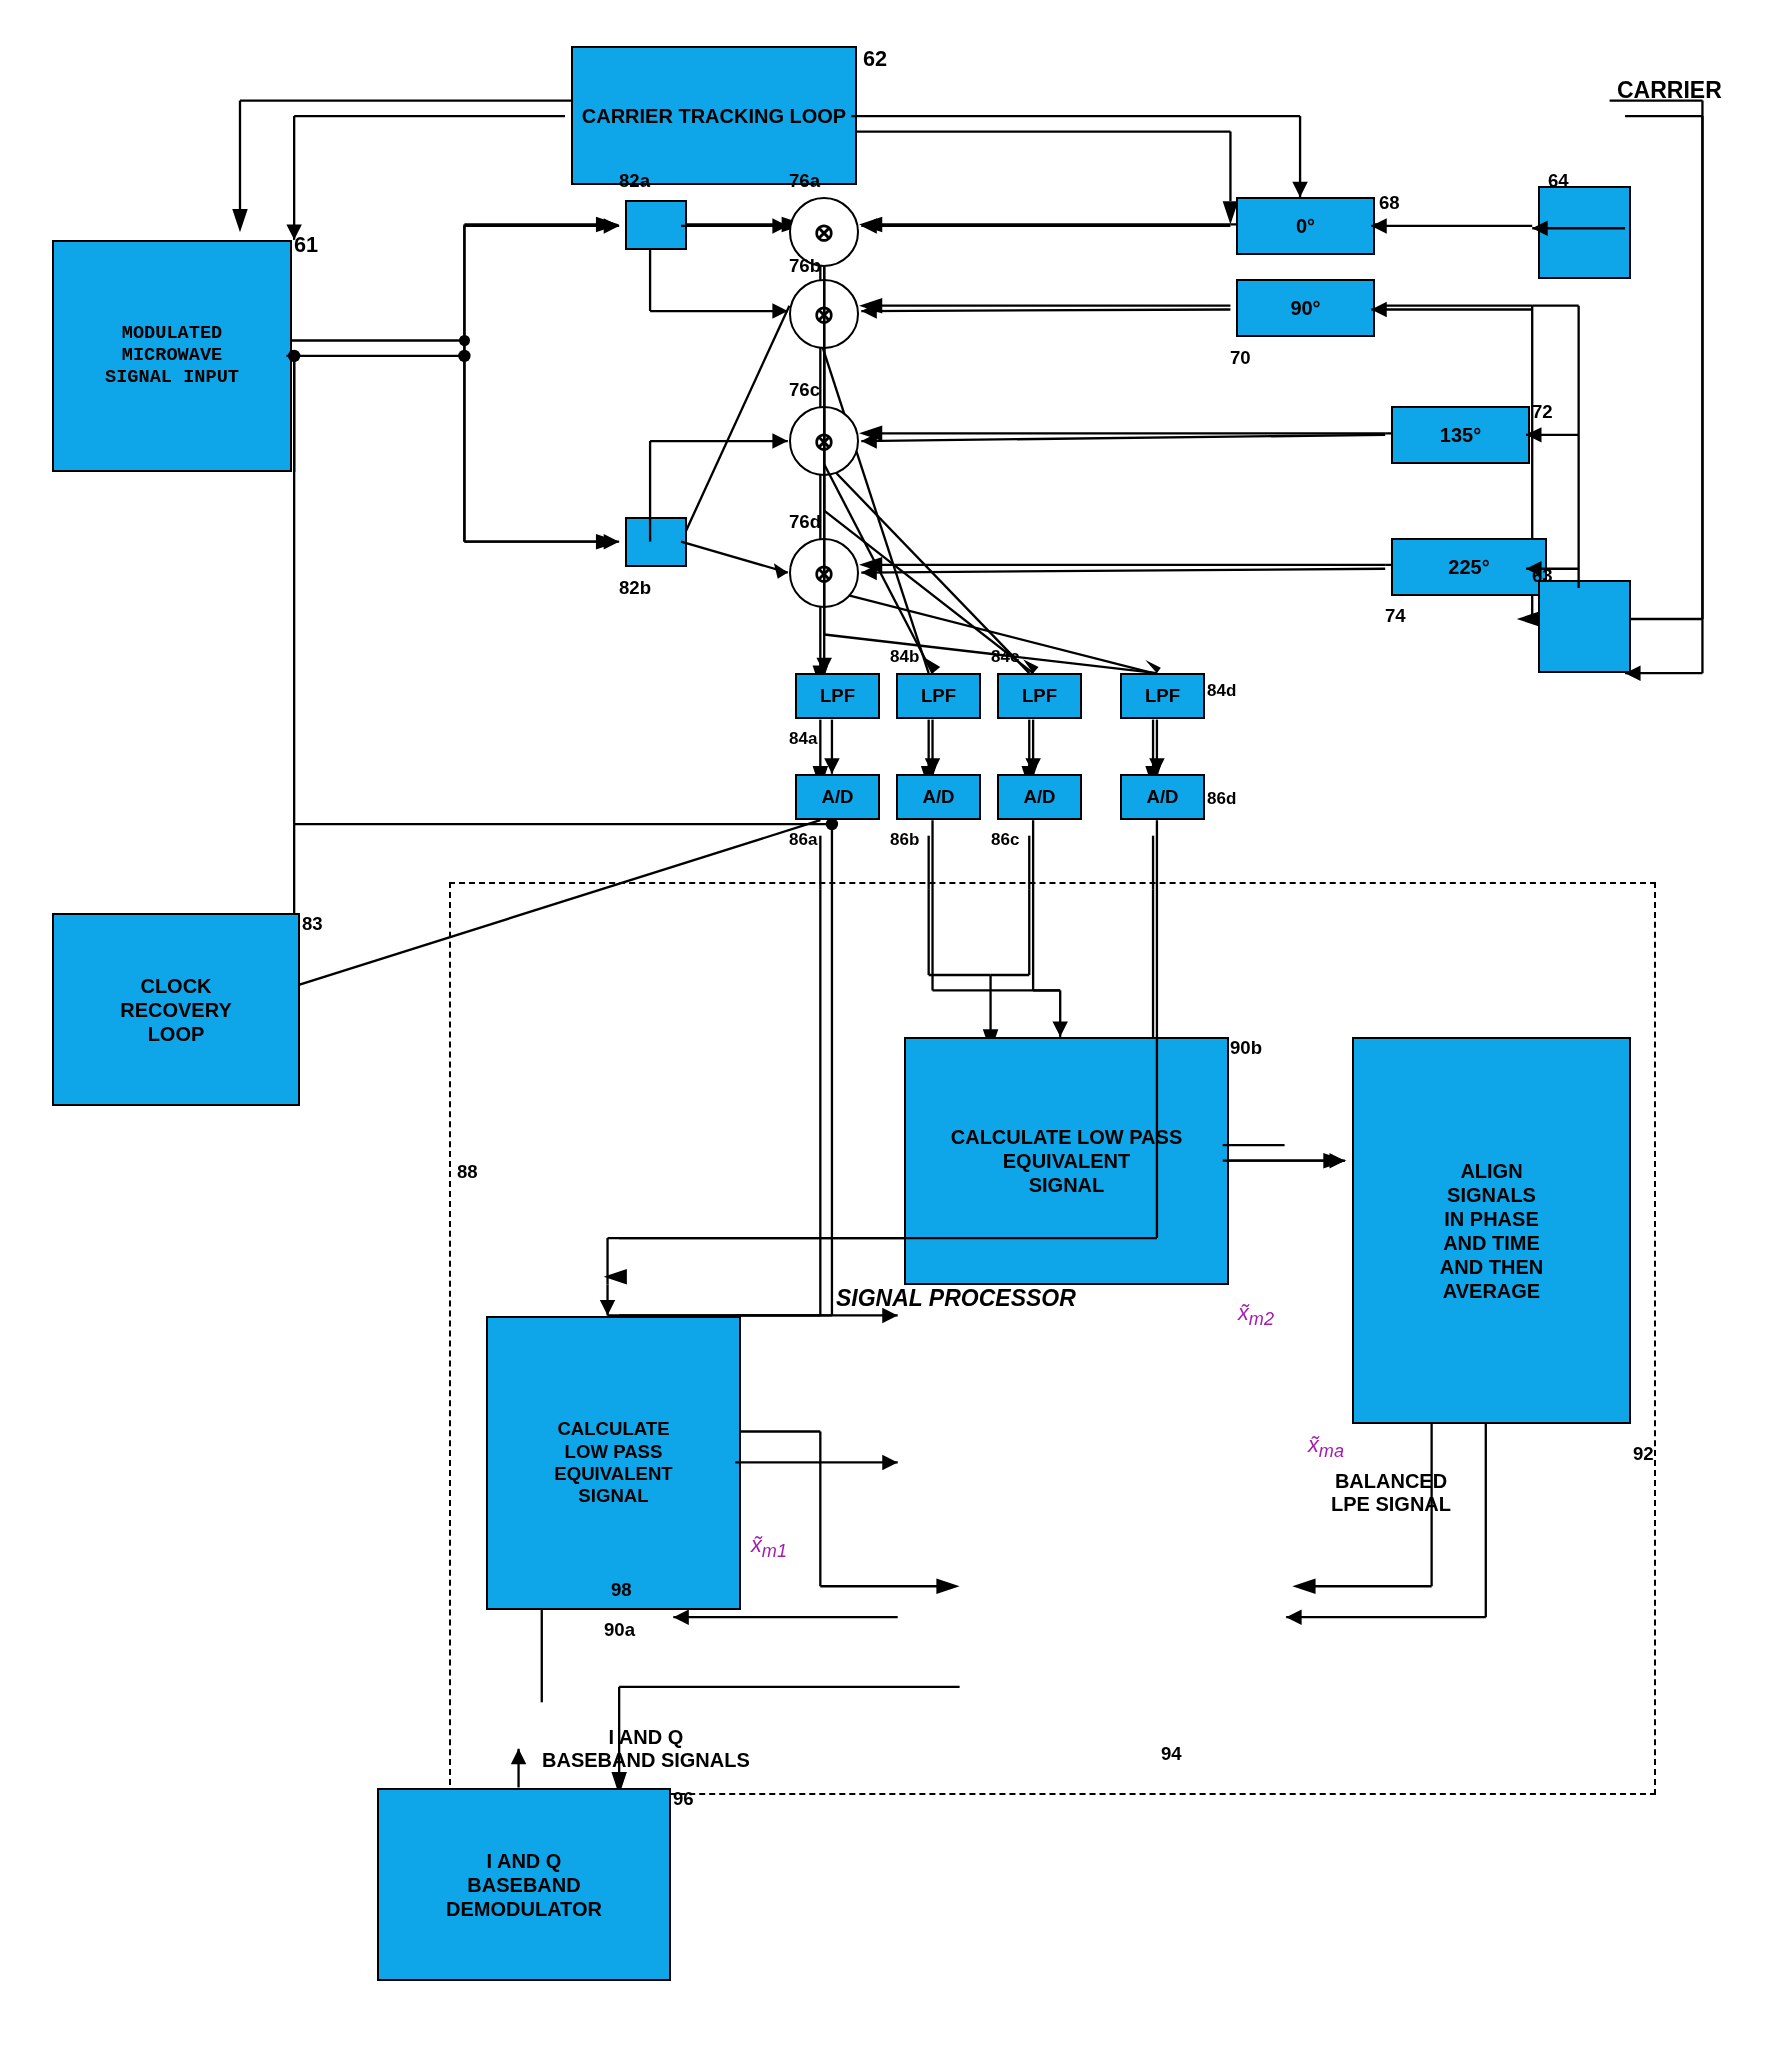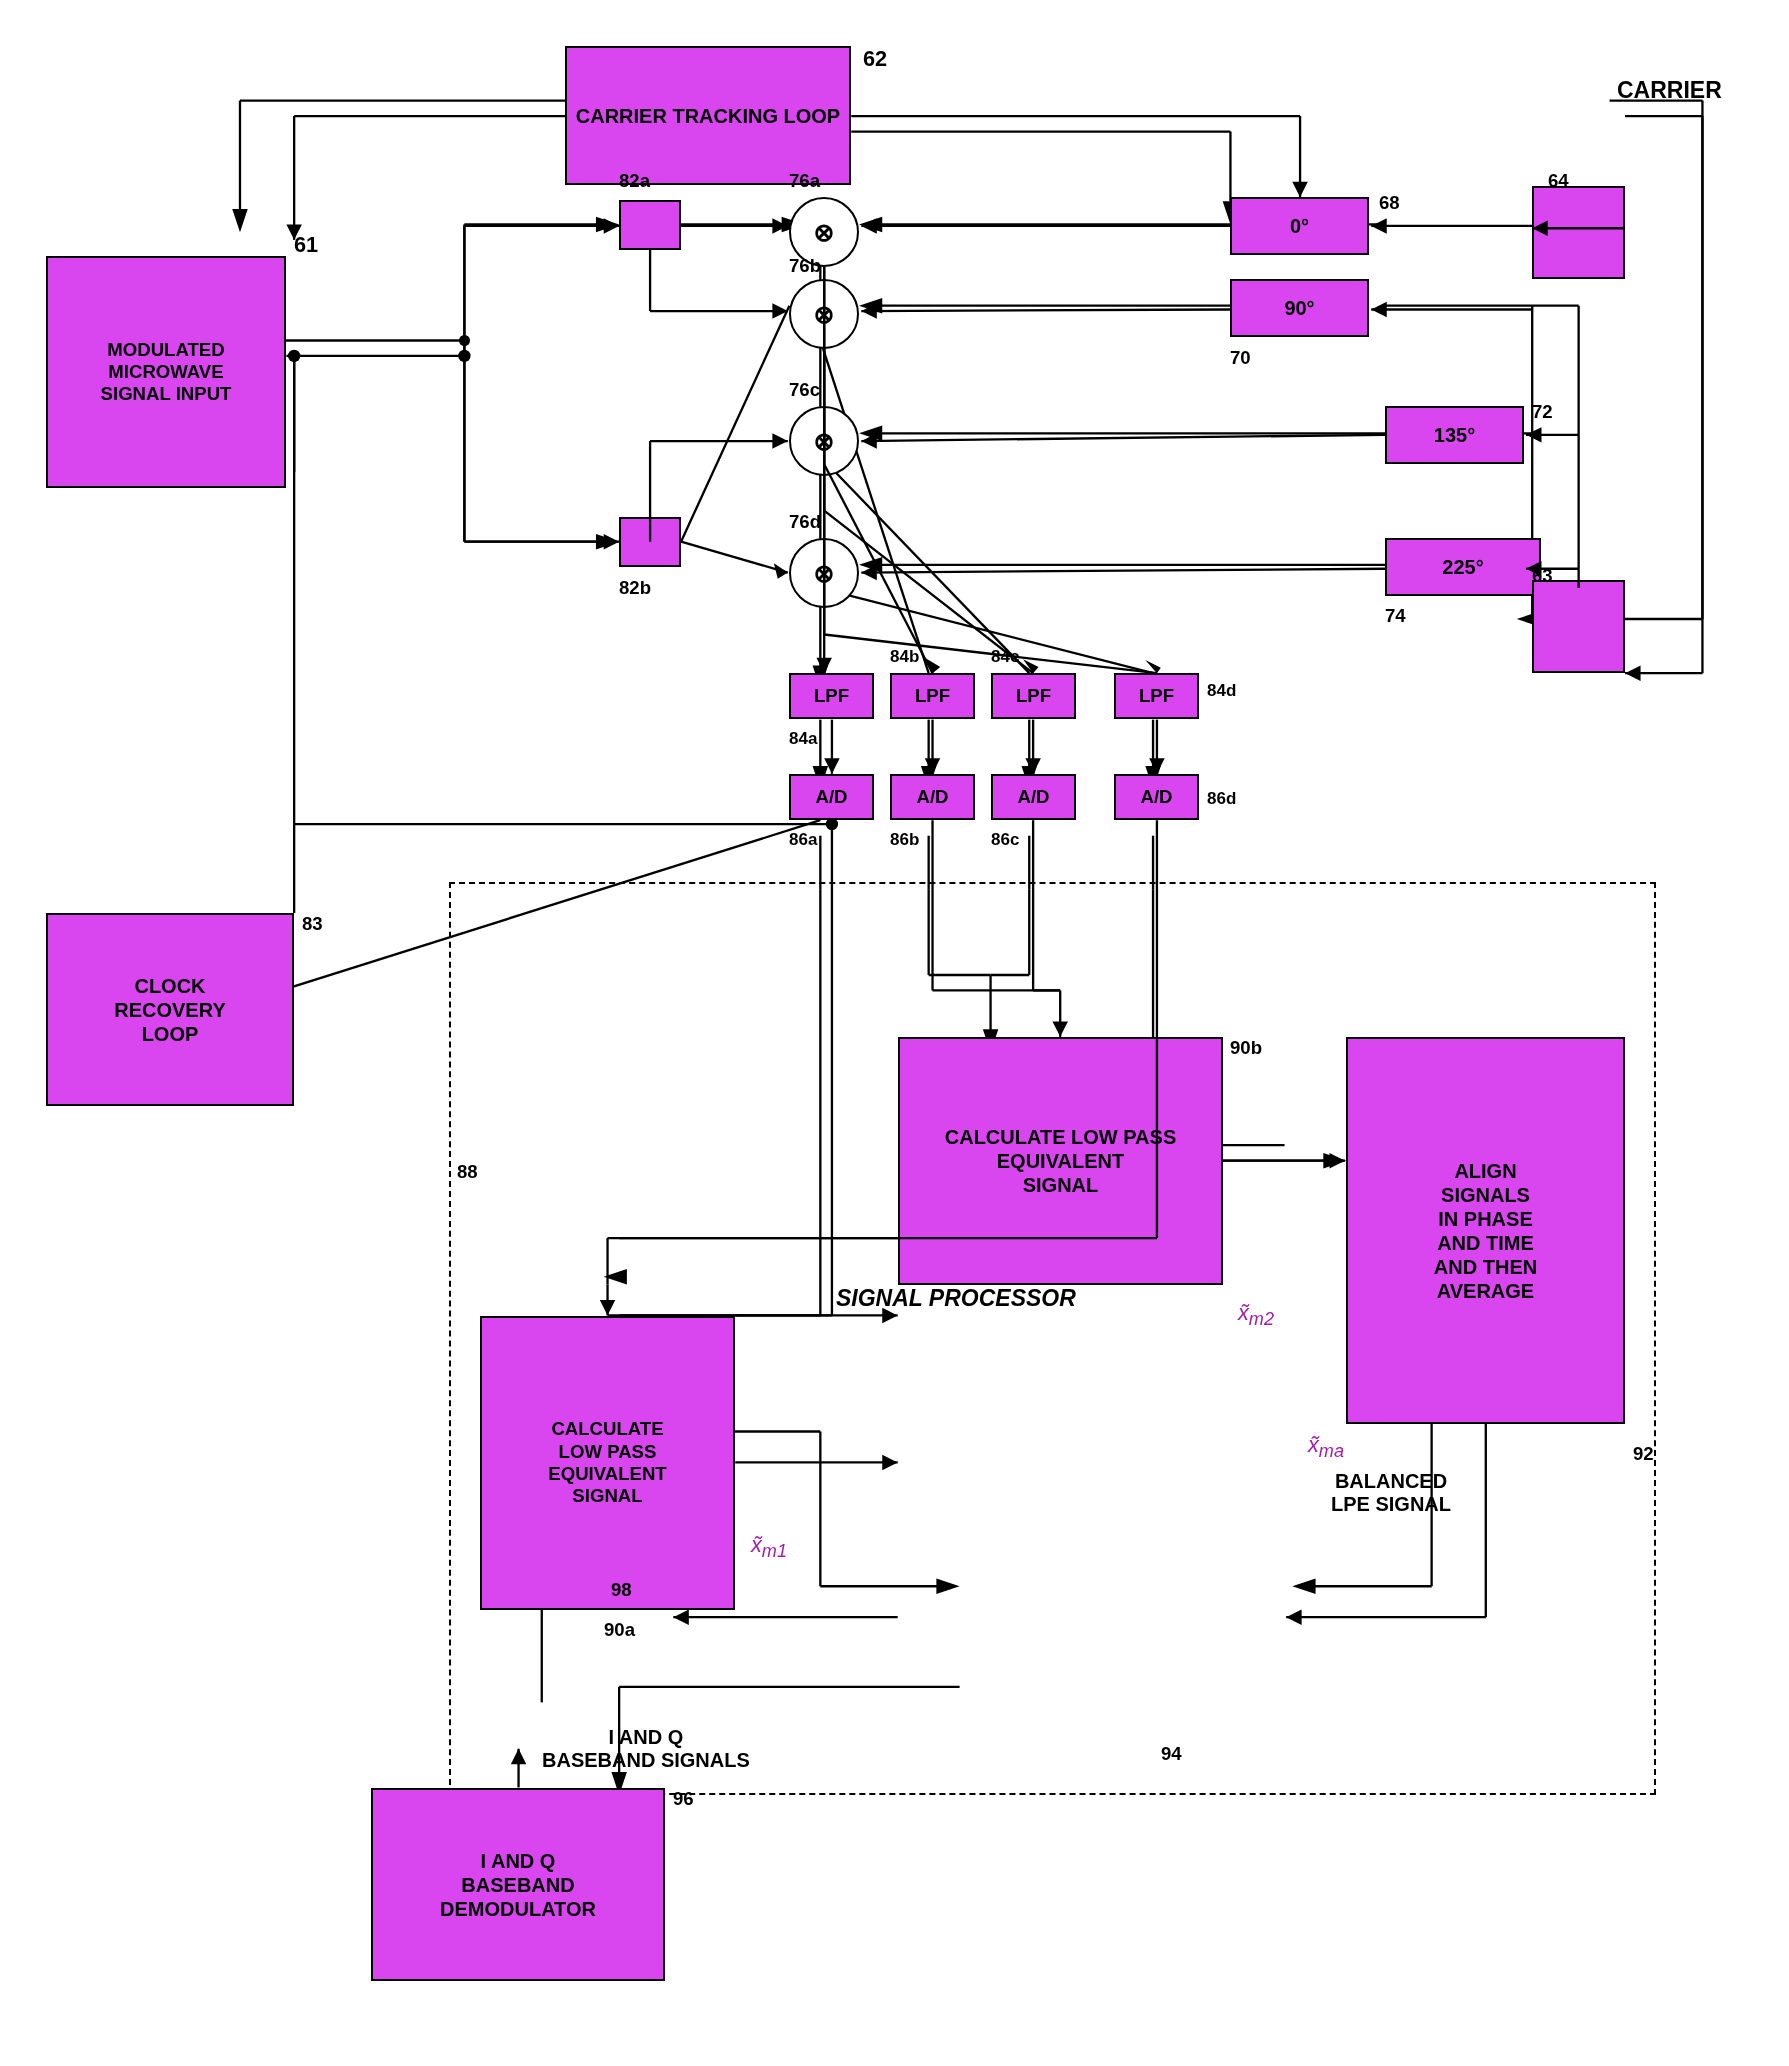--- a/index.html
+++ b/index.html
@@ -13,28 +13,29 @@
     }
     .diagram-container {
       position: relative;
       width: 1790px;
       height: 2066px;
       background: #fff;
     }
     .block {
       position: absolute;
       border: 2.3px solid #000;
-      background: #d946ef;
+      background: #0ea5e9;
       display: flex;
       align-items: center;
       justify-content: center;
       text-align: center;
       font-size: 21.7px;
       font-weight: bold;
       line-height: 1.2;
+      margin-left: 6px;
     }
     .block-dashed {
       position: absolute;
       border: 2.3px dashed #000;
       background: transparent;
     }
     .circle-block {
       position: absolute;
       border: 2.3px solid #000;
       border-radius: 50%;
@@ -201,21 +202,21 @@
 
   <div class="block" style="left:565px; top:46px; width:286px; height:139px; font-size:20px;">
     <span>CARRIER
 TRACKING
 LOOP</span>
   </div>
   <div class="label" style="left:863px; top:46px;">62</div>
 
   <div class="label" style="left:1617px; top:77px; font-size:23px;">CARRIER</div>
 
-  <div class="block" style="left:46px; top:256px; width:240px; height:232px; font-size:18.6px;">
+  <div class="block" style="left:46px; top:240px; width:240px; height:232px; font-size:18.6px;font-family:Liberation Mono, monospace;">
     <span>MODULATED<br>MICROWAVE<br>SIGNAL INPUT</span>
   </div>
   <div class="label" style="left:294px; top:232px;">61</div>
 
   <div class="dot" style="left:459px; top:335px;"></div>
 
   <div class="block" style="left:619px; top:200px; width:62px; height:50px; font-size:15.5px;"></div>
   <div class="label" style="left:619px; top:170px; font-size:18.6px;">82a</div>
 
   <div class="block" style="left:619px; top:517px; width:62px; height:50px; font-size:15.5px;"></div>

